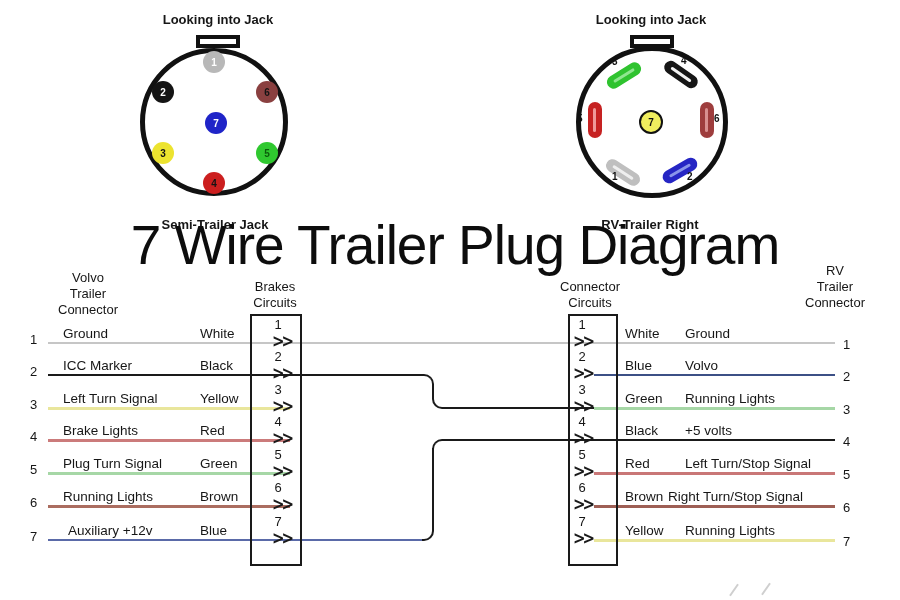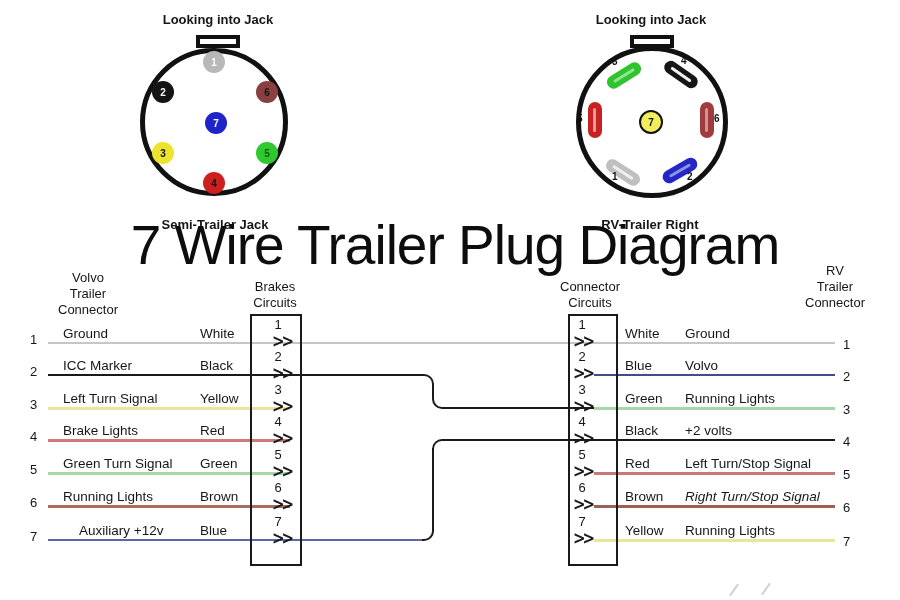--- a/index.html
+++ b/index.html
@@ -163,46 +163,46 @@
   <div class="abs pinno" style="left:30px;top:397px;">3</div>
   <div class="abs pinno" style="left:30px;top:429px;">4</div>
   <div class="abs pinno" style="left:30px;top:462px;">5</div>
   <div class="abs pinno" style="left:30px;top:495px;">6</div>
   <div class="abs pinno" style="left:30px;top:529px;">7</div>
 
   <div class="abs rowtxt" style="left:63px;top:326px;">Ground</div>
   <div class="abs rowtxt" style="left:63px;top:358px;">ICC Marker</div>
   <div class="abs rowtxt" style="left:63px;top:391px;">Left Turn Signal</div>
   <div class="abs rowtxt" style="left:63px;top:423px;">Brake Lights</div>
-  <div class="abs rowtxt" style="left:63px;top:456px;">Green Turn Signal</div>
+  <div class="abs rowtxt" style="left:63px;top:456px;">Plug Turn Signal</div>
   <div class="abs rowtxt" style="left:63px;top:489px;">Running Lights</div>
-  <div class="abs rowtxt" style="left:79px;top:523px;">Auxiliary +12v</div>
+  <div class="abs rowtxt" style="left:68px;top:523px;">Auxiliary +12v</div>
 
   <div class="abs rowtxt" style="left:200px;top:326px;">White</div>
   <div class="abs rowtxt" style="left:200px;top:358px;">Black</div>
   <div class="abs rowtxt" style="left:200px;top:391px;">Yellow</div>
   <div class="abs rowtxt" style="left:200px;top:423px;">Red</div>
   <div class="abs rowtxt" style="left:200px;top:456px;">Green</div>
   <div class="abs rowtxt" style="left:200px;top:489px;">Brown</div>
   <div class="abs rowtxt" style="left:200px;top:523px;">Blue</div>
 
   <div class="abs rowtxt" style="left:625px;top:326px;">White</div>
   <div class="abs rowtxt" style="left:625px;top:358px;">Blue</div>
   <div class="abs rowtxt" style="left:625px;top:391px;">Green</div>
   <div class="abs rowtxt" style="left:625px;top:423px;">Black</div>
   <div class="abs rowtxt" style="left:625px;top:456px;">Red</div>
   <div class="abs rowtxt" style="left:625px;top:489px;">Brown</div>
   <div class="abs rowtxt" style="left:625px;top:523px;">Yellow</div>
 
   <div class="abs rowtxt" style="left:685px;top:326px;">Ground</div>
   <div class="abs rowtxt" style="left:685px;top:358px;">Volvo</div>
   <div class="abs rowtxt" style="left:685px;top:391px;">Running Lights</div>
-  <div class="abs rowtxt" style="left:685px;top:423px;">+2 volts</div>
+  <div class="abs rowtxt" style="left:685px;top:423px;">+5 volts</div>
   <div class="abs rowtxt" style="left:685px;top:456px;">Left Turn/Stop Signal</div>
-  <div class="abs rowtxt" style="left:685px;top:489px;font-style:italic;">Right Turn/Stop Signal</div>
+  <div class="abs rowtxt" style="left:668px;top:489px;">Right Turn/Stop Signal</div>
   <div class="abs rowtxt" style="left:685px;top:523px;">Running Lights</div>
 
   <div class="abs pinno" style="left:843px;top:337px;">1</div>
   <div class="abs pinno" style="left:843px;top:369px;">2</div>
   <div class="abs pinno" style="left:843px;top:402px;">3</div>
   <div class="abs pinno" style="left:843px;top:434px;">4</div>
   <div class="abs pinno" style="left:843px;top:467px;">5</div>
   <div class="abs pinno" style="left:843px;top:500px;">6</div>
   <div class="abs pinno" style="left:843px;top:534px;">7</div>
 

